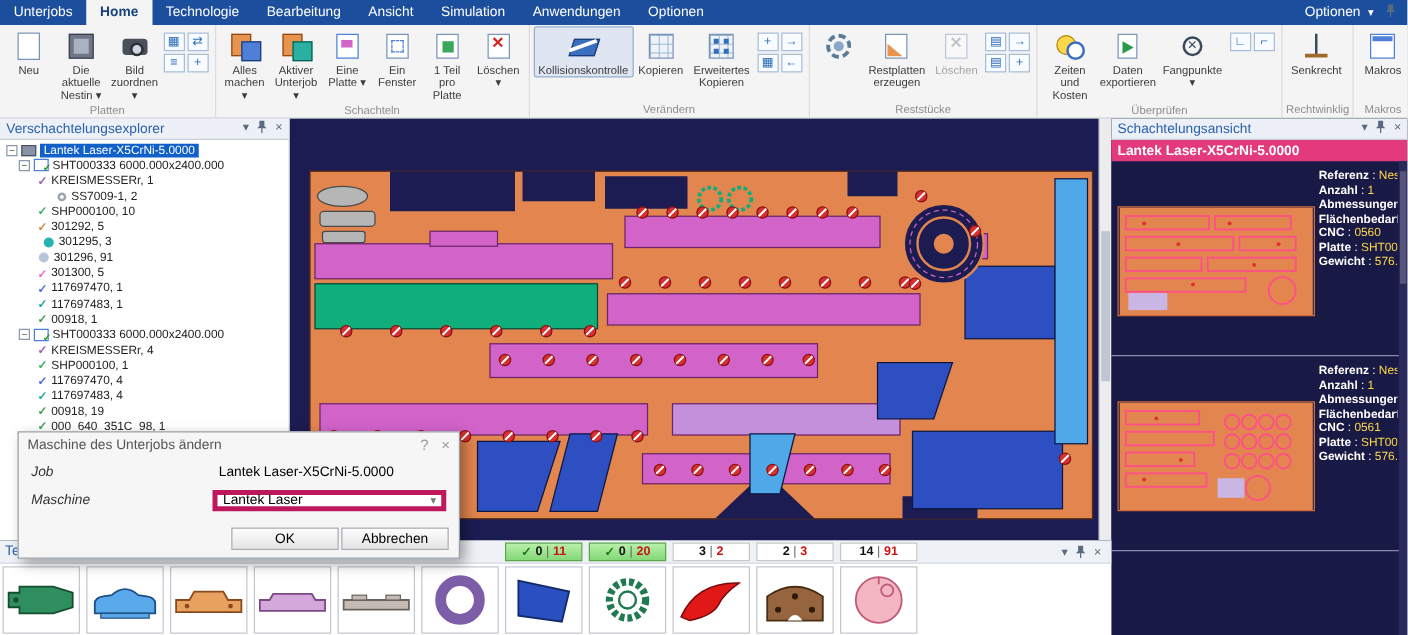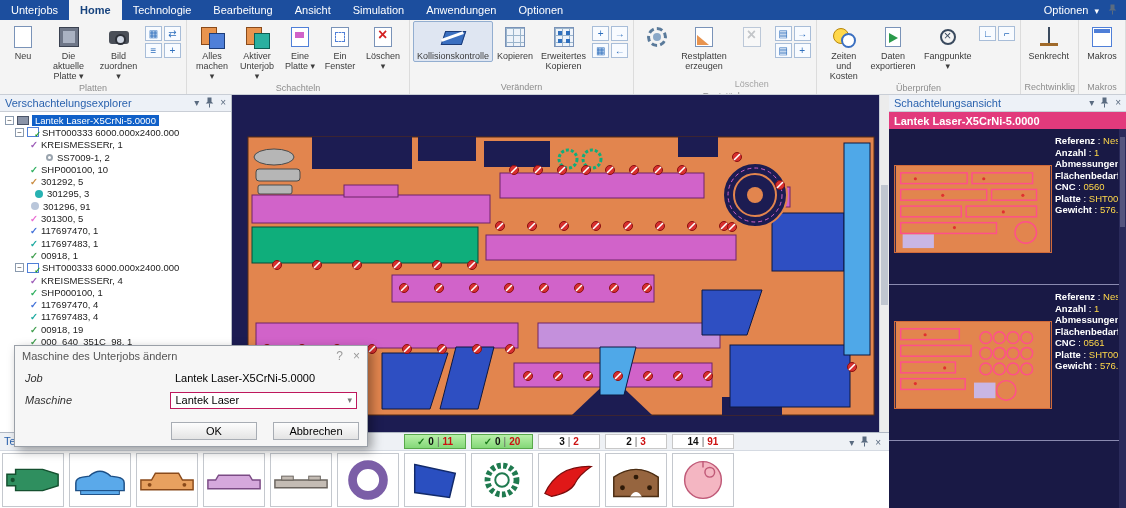--- a/index.html
+++ b/index.html
@@ -16,21 +16,21 @@
   #menubar-right .chev { font-size:9px; margin-left:3px; }
 
   
   #ribbon { position:absolute; left:0; top:20px; width:1126px; height:75px;
     background:#f4f4f4; border-bottom:1px solid #c9ced6; display:flex; overflow:hidden; }
   .rgroup { display:flex; flex-direction:column; border-right:1px solid #dcdcdc; padding:1px 3px 0; }
   .rbuttons { display:flex; flex:1; align-items:flex-start; }
   .rbtn { display:flex; flex-direction:column; align-items:center; padding:2px 3px 0;
     min-width:40px; border:1px solid transparent; border-radius:2px; }
   .rbtn.active { background:#dfe6f2; border-color:#93aed0; }
-  .rbtn.disabled { opacity:.45;gap:28px; }
+  .rbtn.disabled { opacity:.45; }
   .rbtn-label { font-size:9px; color:#3c3c3c; text-align:center; white-space:pre-line; line-height:1.12; margin-top:1px; }
   .rlabel { font-size:9px; color:#8d8d8d; text-align:center; padding:1px 0 2px; }
   .minigrid { display:grid; grid-template-columns:17px 17px; gap:2px; margin:5px 2px; }
   .mini { width:17px; height:15px; border:1px solid #a8bdd8; background:#f8fbff;
     color:#2e6fbd; font-size:10px; line-height:13px; text-align:center; }
 
   
   .icn { width:26px; height:26px; position:relative; }
   .icn::before,.icn::after { content:""; position:absolute; }
   .icn.new-sheet::before { inset:2px 4px; background:#fff; border:1px solid #7a93b8; }
@@ -130,24 +130,24 @@
   .pcell { width:62px; height:54px; border:1px solid #c4c8ce; background:#fff; padding:1px; }
 
   
   #dialog { position:absolute; left:14px; top:345px; width:354px; height:102px;
     background:#f6f6f6; border:1px solid #9aa0a8; box-shadow:4px 4px 10px rgba(0,0,0,.35); font-size:11px; z-index:50; }
   .dlg-title { height:20px; display:flex; align-items:center; padding:0 7px; color:#555; }
   .dlg-title-text { flex:1; }
   .dlg-help,.dlg-close { color:#9a9a9a; margin-left:10px; font-size:12px; }
   .dlg-row { display:flex; align-items:center; height:20px; padding:0 10px; margin-top:2px; }
   .dlg-label { width:150px; color:#333;font-style:italic; }
-  .dlg-select { width:192px; height:17px; border:1px solid #be185d; background:#fff;
+  .dlg-select { width:192px; height:17px; border:4px solid #be185d; background:#fff;
     display:flex; align-items:center; justify-content:space-between; padding:0 4px; }
   .sel-arrow { color:#777; font-size:9px; }
-  .dlg-btns { position:absolute; right:8px; bottom:6px; display:flex; gap:16px; }
+  .dlg-btns { position:absolute; right:8px; bottom:6px; display:flex; gap:2px; }
   .dlg-btn { min-width:86px; height:18px; background:linear-gradient(#fdfdfd,#e4e4e4);
     border:1px solid #a8adb4; font-size:11px; text-align:center; line-height:16px; padding:0 10px; }
 </style>
 </head>
 <body>
 
 <div id="app">
 
   <div id="menubar">
     <div id="menu-items" style="display:flex">
@@ -175,21 +175,21 @@
   <div id="ribbon">
       <div class="rgroup">
         <div class="rbuttons">
           <div class="rbtn">
             <div class="icn new-sheet"></div>
             <div class="rbtn-label">Neu</div>
           </div>
           <div class="rbtn">
             <div class="icn current-sheet"></div>
             <div class="rbtn-label">Die aktuelle
-Platte ▾</div>
+Nestin ▾</div>
           </div>
           <div class="rbtn">
             <div class="icn camera"></div>
             <div class="rbtn-label">Bild
 zuordnen ▾</div>
           </div>
           <div class="minigrid">
             <div class="mini">▦</div>
             <div class="mini">⇄</div>
             <div class="mini">≡</div>
@@ -212,20 +212,25 @@
           </div>
           <div class="rbtn">
             <div class="icn one-sheet"></div>
             <div class="rbtn-label">Eine
 Platte ▾</div>
           </div>
           <div class="rbtn">
             <div class="icn window"></div>
             <div class="rbtn-label">Ein
 Fenster</div>
+          </div>
+          <div class="rbtn">
+            <div class="icn one-part"></div>
+            <div class="rbtn-label">1 Teil pro
+Platte</div>
           </div>
           <div class="rbtn">
             <div class="icn delete-nest"></div>
             <div class="rbtn-label">Löschen ▾</div>
           </div>
         </div>
         <div class="rlabel">Schachteln</div>
       </div>
       <div class="rgroup">
         <div class="rbuttons">

